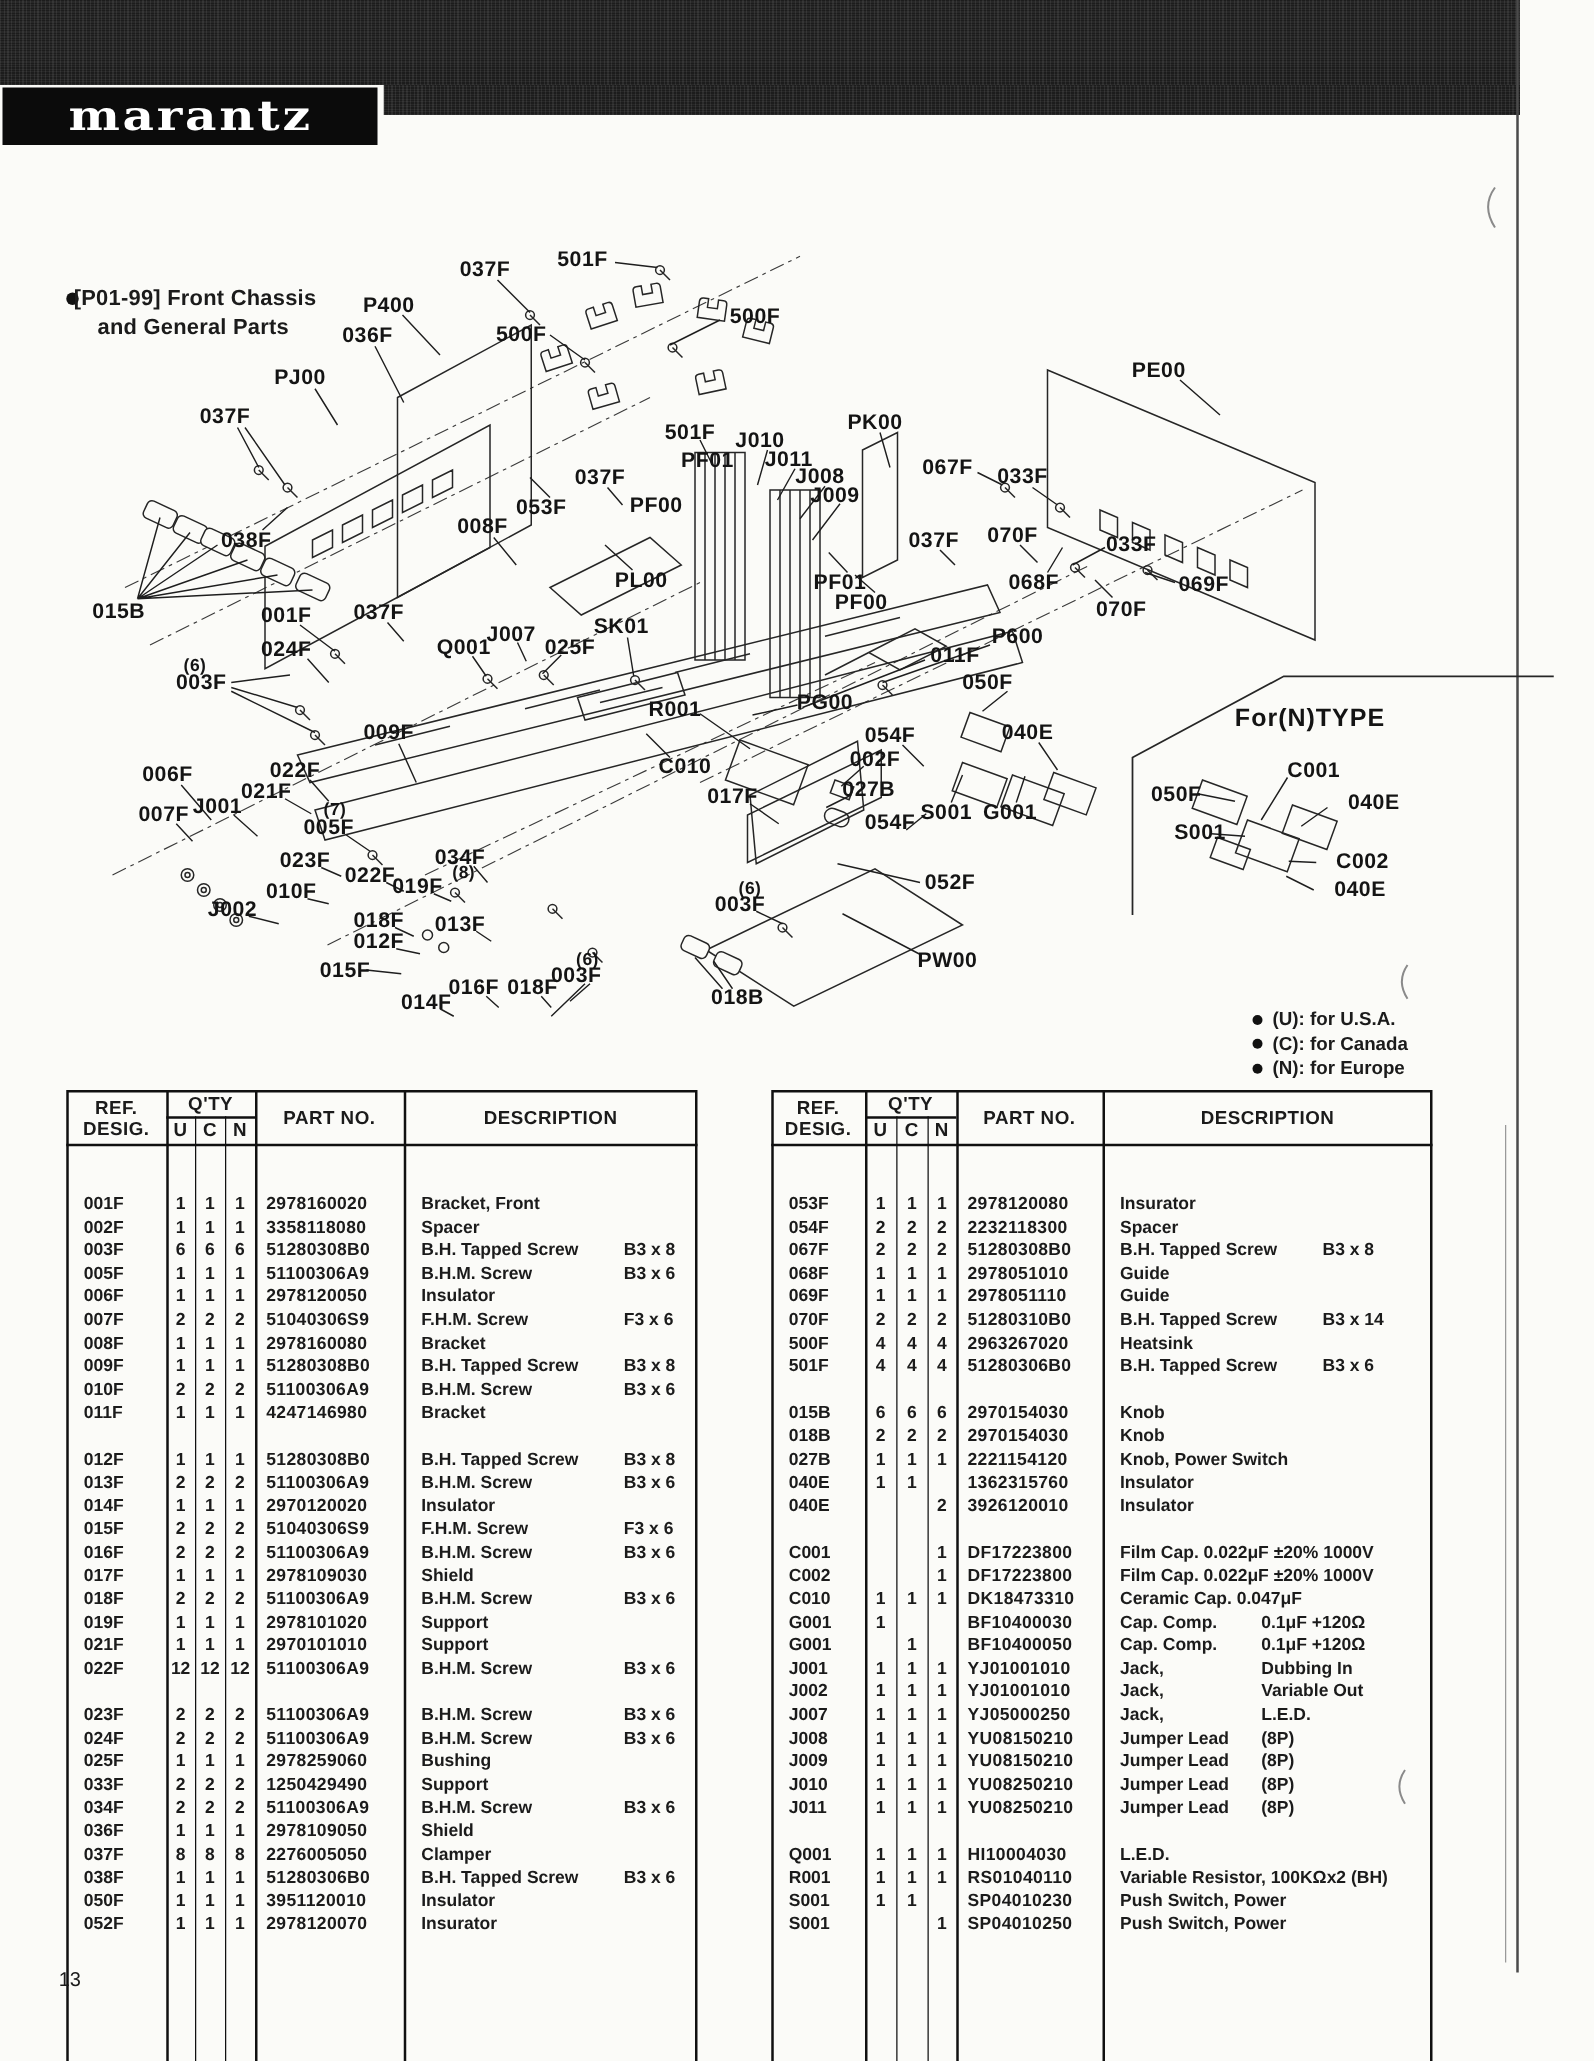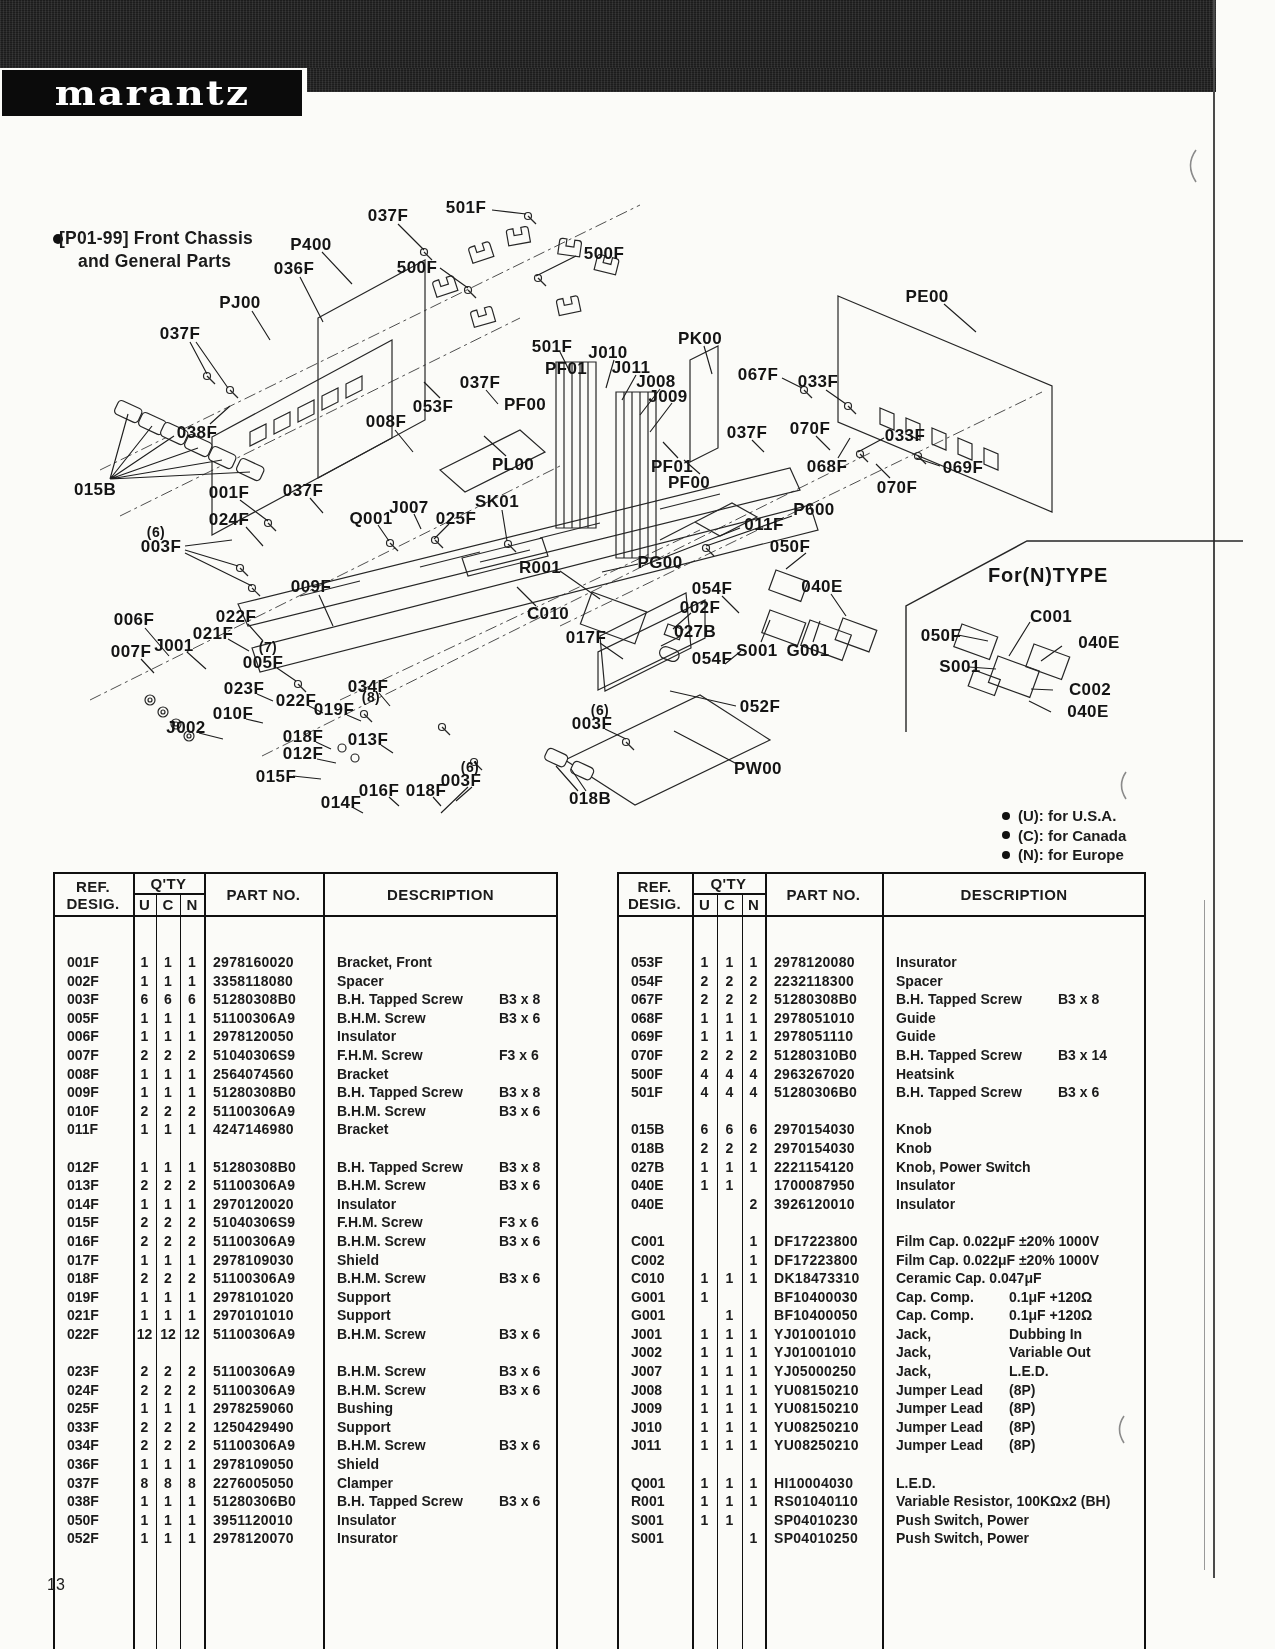--- a/index.html
+++ b/index.html
@@ -417,21 +417,21 @@
         <span class="cell qty">2</span>
         <span class="cell qty">2</span>
         <span class="cell part">51040306S9</span>
         <span class="cell desc"><span class="dmain">F.H.M. Screw</span><span class="dspec w">F3 x 6</span></span>
       </div>
       <div class="trow">
         <span class="cell ref">008F</span>
         <span class="cell qty">1</span>
         <span class="cell qty">1</span>
         <span class="cell qty">1</span>
-        <span class="cell part">2564074560</span>
+        <span class="cell part">2978160080</span>
         <span class="cell desc"><span class="dmain">Bracket</span></span>
       </div>
       <div class="trow">
         <span class="cell ref">009F</span>
         <span class="cell qty">1</span>
         <span class="cell qty">1</span>
         <span class="cell qty">1</span>
         <span class="cell part">51280308B0</span>
         <span class="cell desc"><span class="dmain">B.H. Tapped Screw</span><span class="dspec w">B3 x 8</span></span>
       </div>
@@ -723,21 +723,21 @@
         <span class="cell qty">1</span>
         <span class="cell qty">1</span>
         <span class="cell part">2221154120</span>
         <span class="cell desc"><span class="dmain">Knob, Power Switch</span></span>
       </div>
       <div class="trow">
         <span class="cell ref">040E</span>
         <span class="cell qty">1</span>
         <span class="cell qty">1</span>
         <span class="cell qty"></span>
-        <span class="cell part">1700087950</span>
+        <span class="cell part">1362315760</span>
         <span class="cell desc"><span class="dmain">Insulator</span></span>
       </div>
       <div class="trow">
         <span class="cell ref">040E</span>
         <span class="cell qty"></span>
         <span class="cell qty"></span>
         <span class="cell qty">2</span>
         <span class="cell part">3926120010</span>
         <span class="cell desc"><span class="dmain">Insulator</span></span>
       </div>

